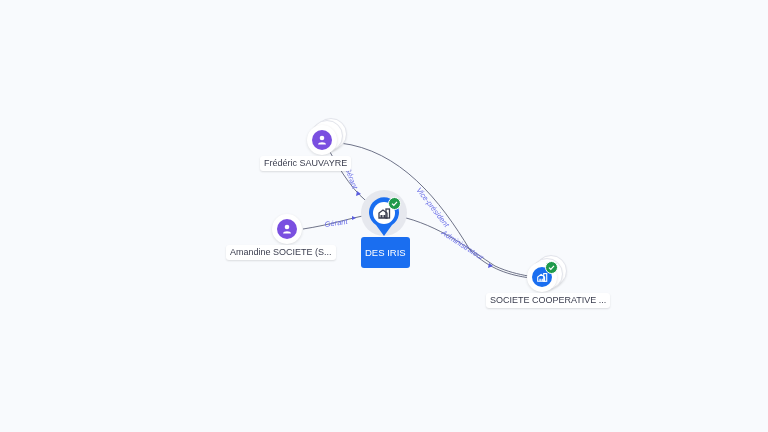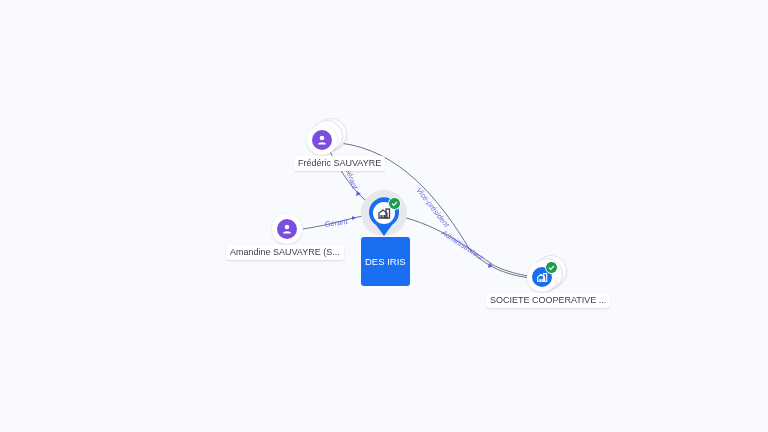--- a/index.html
+++ b/index.html
@@ -48,21 +48,21 @@
   .focus-halo {
     position:absolute; width:46px; height:46px; border-radius:50%;
     background:#e6e8ee;
   }
   .focus-pin {
     position:absolute; width:30px; height:30px;
   }
   .focus-label {
     position:absolute; white-space:nowrap;
     background:#1a6ef0; color:#ffffff;
-    font-size:9.5px; padding:19px 4px; border-radius:3px; line-height:11px;
+    font-size:9.5px; padding:10px 4px; border-radius:3px; line-height:11px;
   }
 </style>
 </head>
 <body>
 
 <svg id="graph" viewBox="0 0 768 432" xmlns="http://www.w3.org/2000/svg">
 
   <path class="edge-line" d="M340,143 C400,150 440,200 470,250 C490,270 510,275 530,278"></path>
 
   <path class="edge-line" d="M330,152 C340,170 355,195 372,205"></path>
@@ -88,33 +88,33 @@
   <div class="stack-circle" style="left:6px;top:-1px;"></div>
   <div class="main-circle" style="left:2px;top:4px;">
     <div class="avatar-person">
       <svg width="12" height="12" viewBox="0 0 12 12">
           <circle cx="6" cy="4" r="2.3" fill="#fff"></circle>
           <path d="M2,10.5 C2,7.5 10,7.5 10,10.5 Z" fill="#fff"></path>
         </svg>
     </div>
   </div>
 </div>
-<div class="node-label" style="left:294px;top:156px;">Frédéric SAUVAYRE</div>
+<div class="node-label" style="left:260px;top:156px;">Frédéric SAUVAYRE</div>
 
 <div class="node" style="left:272px;top:214px;width:32px;height:32px;">
   <div class="main-circle" style="left:0;top:0;">
     <div class="avatar-person">
       <svg width="12" height="12" viewBox="0 0 12 12">
           <circle cx="6" cy="4" r="2.3" fill="#fff"></circle>
           <path d="M2,10.5 C2,7.5 10,7.5 10,10.5 Z" fill="#fff"></path>
         </svg>
     </div>
   </div>
 </div>
-<div class="node-label" style="left:226px;top:245px;">Amandine SAUVAYRE (S...</div>
+<div class="node-label" style="left:226px;top:245px;">Amandine SOCIETE (S...</div>
 
 <div class="focus-halo" style="left:361px;top:190px;"></div>
 <svg class="focus-pin" style="left:367px;top:195px;width:34px;height:42px;" viewBox="0 0 34 42">
   <path d="M17,41 L9,30 A15,15 0 1,1 25,30 Z" fill="#1a6ef0"></path>
   <circle cx="17" cy="18" r="11" fill="#ffffff"></circle>
 </svg>
 <div style="position:absolute;left:377px;top:206px;width:14px;height:14px;">
   <svg width="14" height="14" viewBox="0 0 14 14">
     <path d="M2,12 L2,7 L6,4 L10,7 L10,12 Z" fill="none" stroke="#3a3d4e" stroke-width="1.3"></path>
     <rect x="9" y="3" width="3.5" height="9" fill="none" stroke="#3a3d4e" stroke-width="1.3"></rect>

